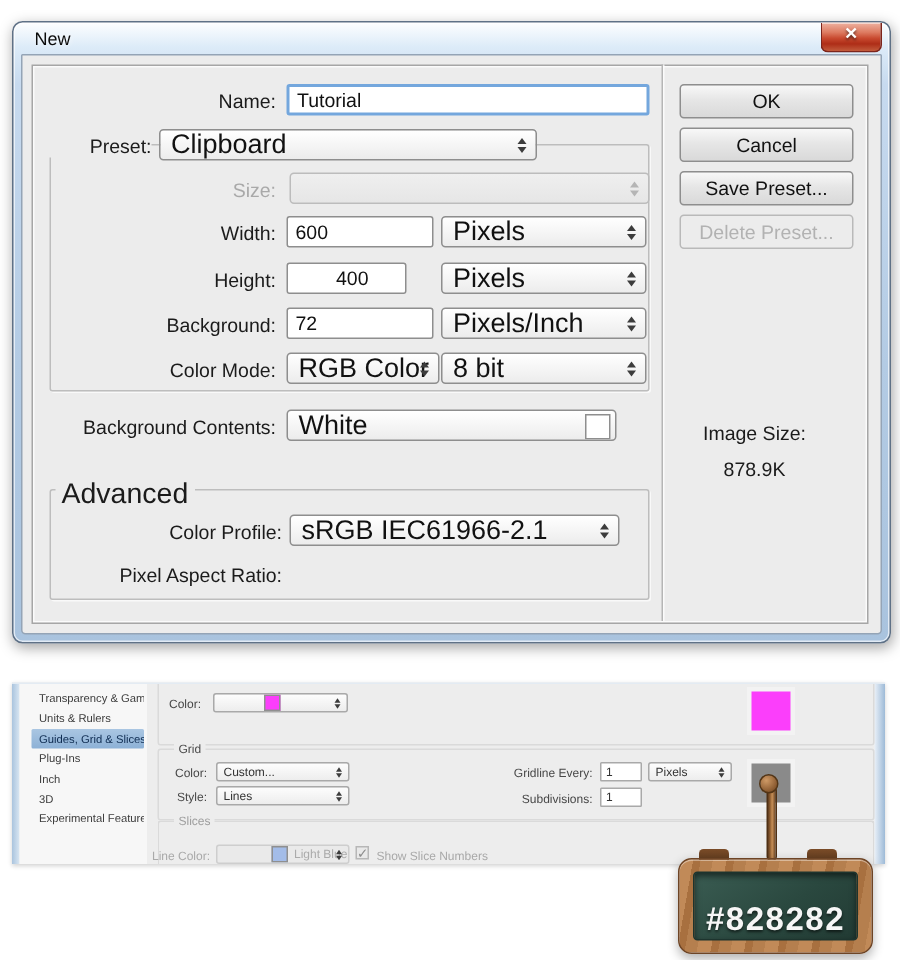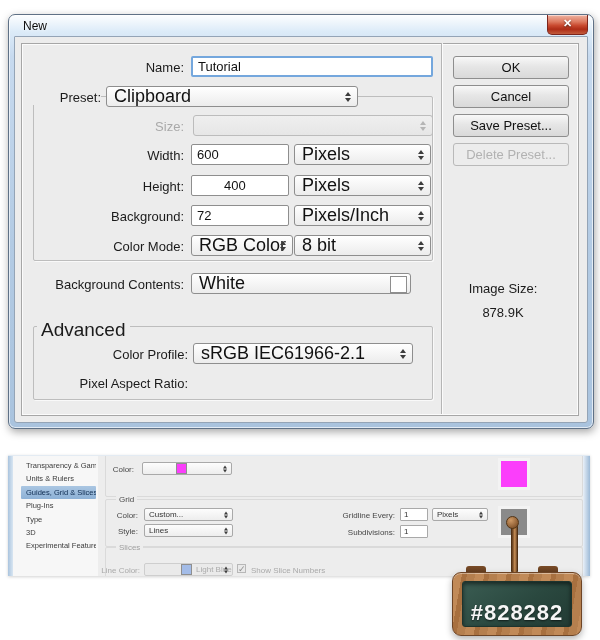--- a/index.html
+++ b/index.html
@@ -125,21 +125,21 @@
   <input class="ti" style="left: 182px; top: 129px; width: 98px;" value="600">
   <div class="dd" style="left:285px;top:129px;width:137px;">
     <span>Pixels</span>
     <span class="arr">
         <i class="u"></i>
         <i class="d"></i>
       </span>
   </div>
 
   <div class="lb" style="left:20px;width:155px;top:164px;">Height:</div>
-  <input class="ti" style="left: 182px; top: 160px; width: 98px; padding-left: 32px;" value="400">
+  <input class="ti" style="left: 182px; top: 160px; width: 80px; padding-left: 32px;" value="400">
   <div class="dd" style="left:285px;top:160px;width:137px;">
     <span>Pixels</span>
     <span class="arr">
         <i class="u"></i>
         <i class="d"></i>
       </span>
   </div>
 
   <div class="lb" style="left:20px;width:155px;top:194px;">Background:</div>
   <input class="ti" style="left: 182px; top: 190px; width: 98px;" value="72">
@@ -200,21 +200,21 @@
 
 <div class="prefs">
   <div class="edge-l"></div>
   <div class="edge-r"></div>
 
   <div class="side">
     <div class="side-item" style="margin-top:3px;">Transparency &amp; Gamut</div>
     <div class="side-item">Units &amp; Rulers</div>
     <div class="side-item sel">Guides, Grid &amp; Slices</div>
     <div class="side-item">Plug-Ins</div>
-    <div class="side-item">Type</div>
+    <div class="side-item">Inch</div>
     <div class="side-item">3D</div>
     <div class="side-item">Experimental Features</div>
   </div>
 
   <div class="pfs" style="left:97px;top:-8px;width:476px;height:47px;"></div>
   <div class="plb" style="left:66px;width:60px;top:9px;">Color:</div>
   <div class="pdd" style="left:134px;top:6px;width:90px;flex-direction:column;">
     <span class="psw" style="background-color: rgb(251, 62, 251);"></span>
     <span>Magenta</span>
     <span class="arr">

